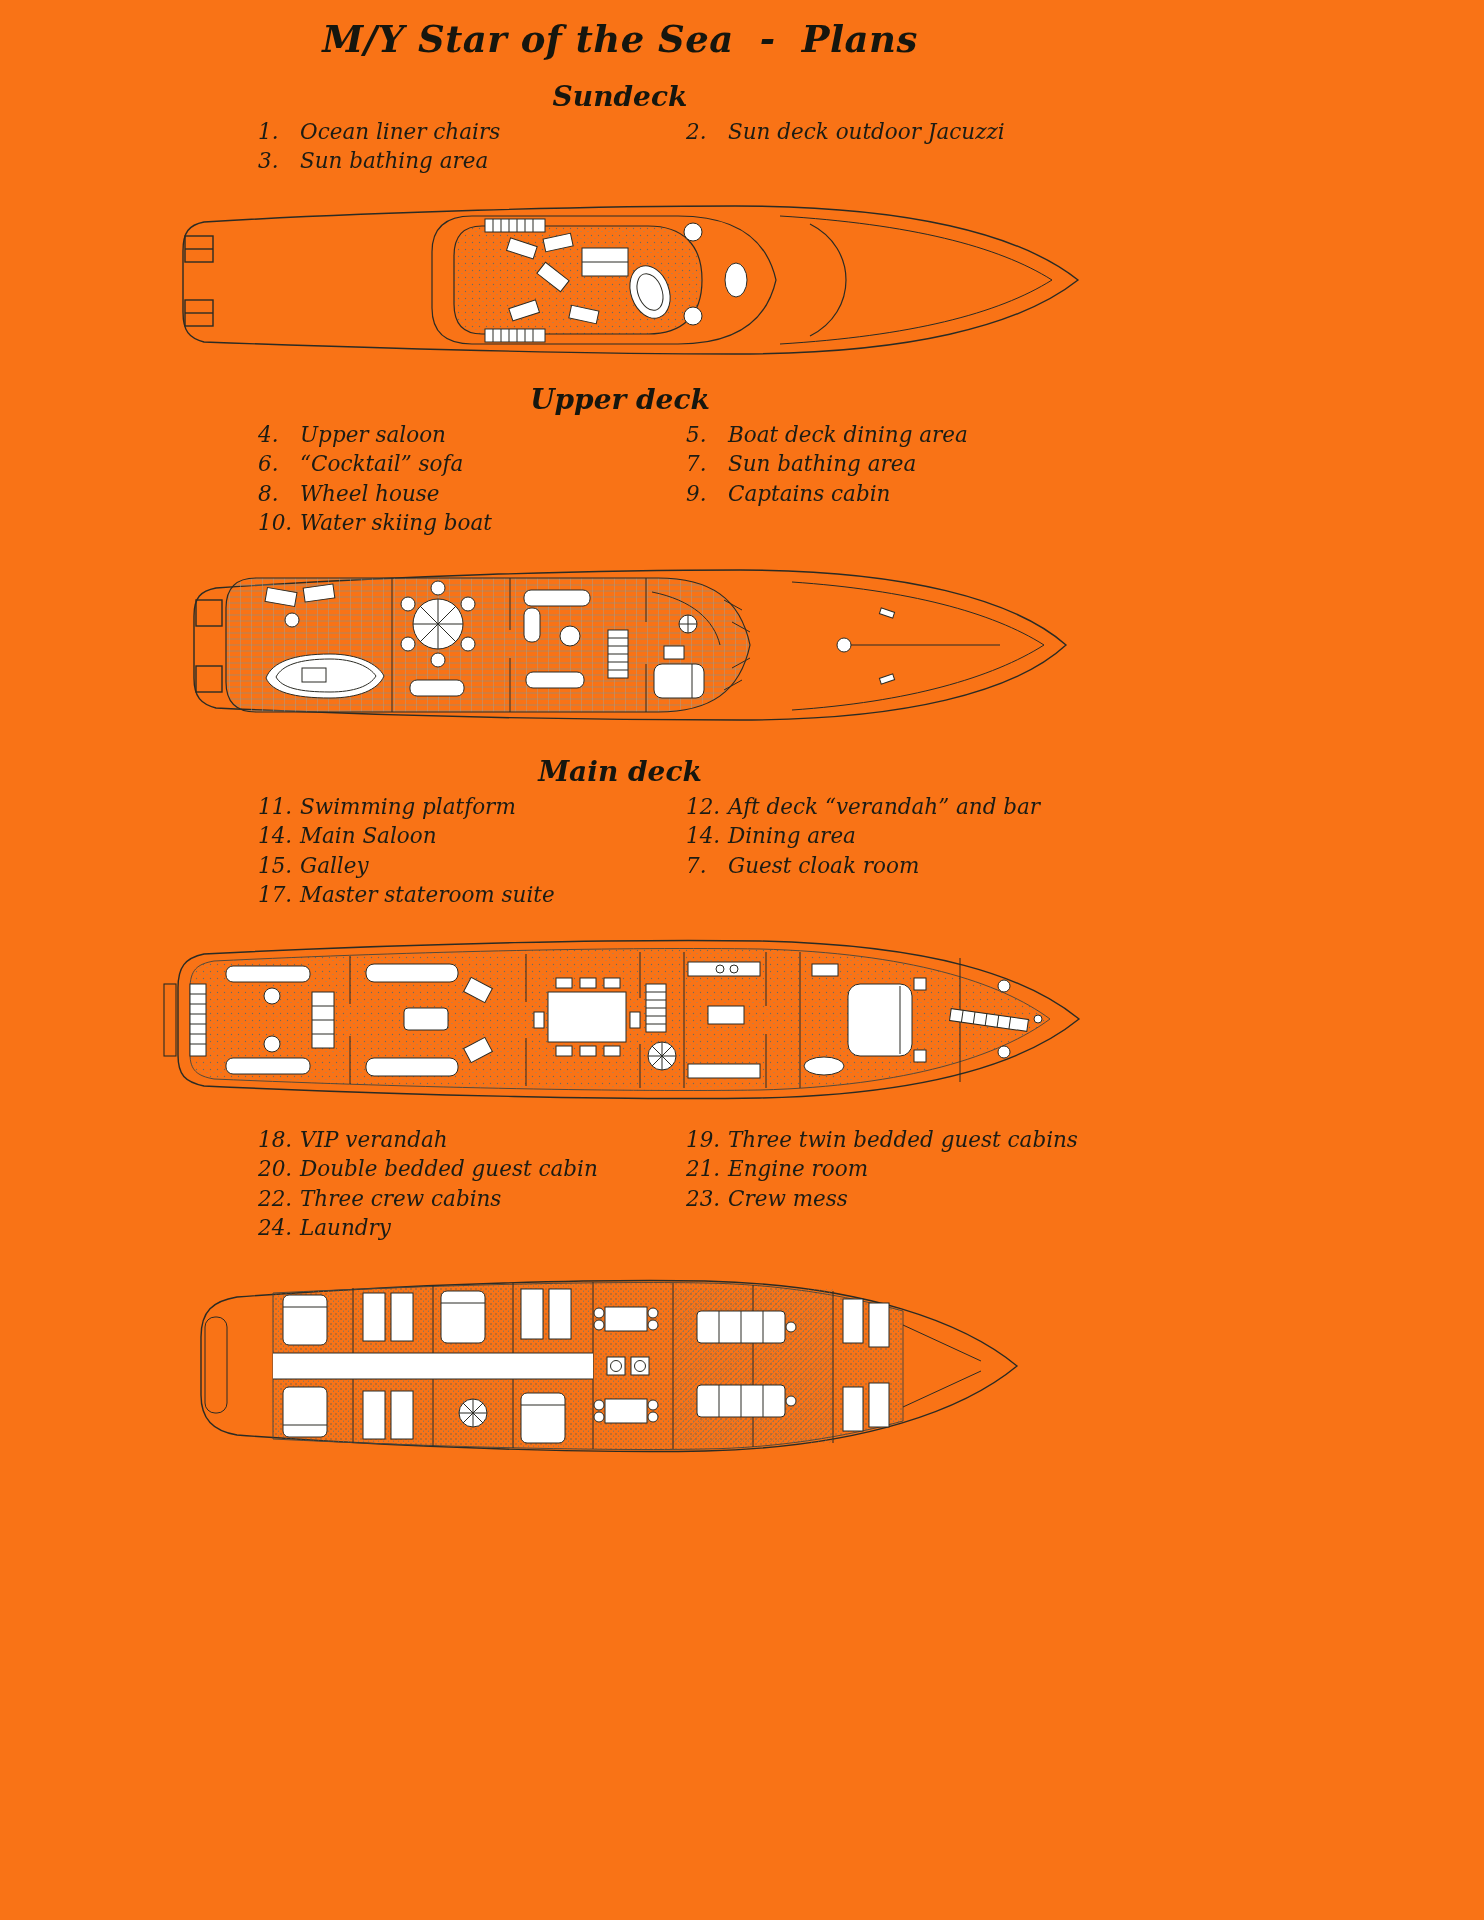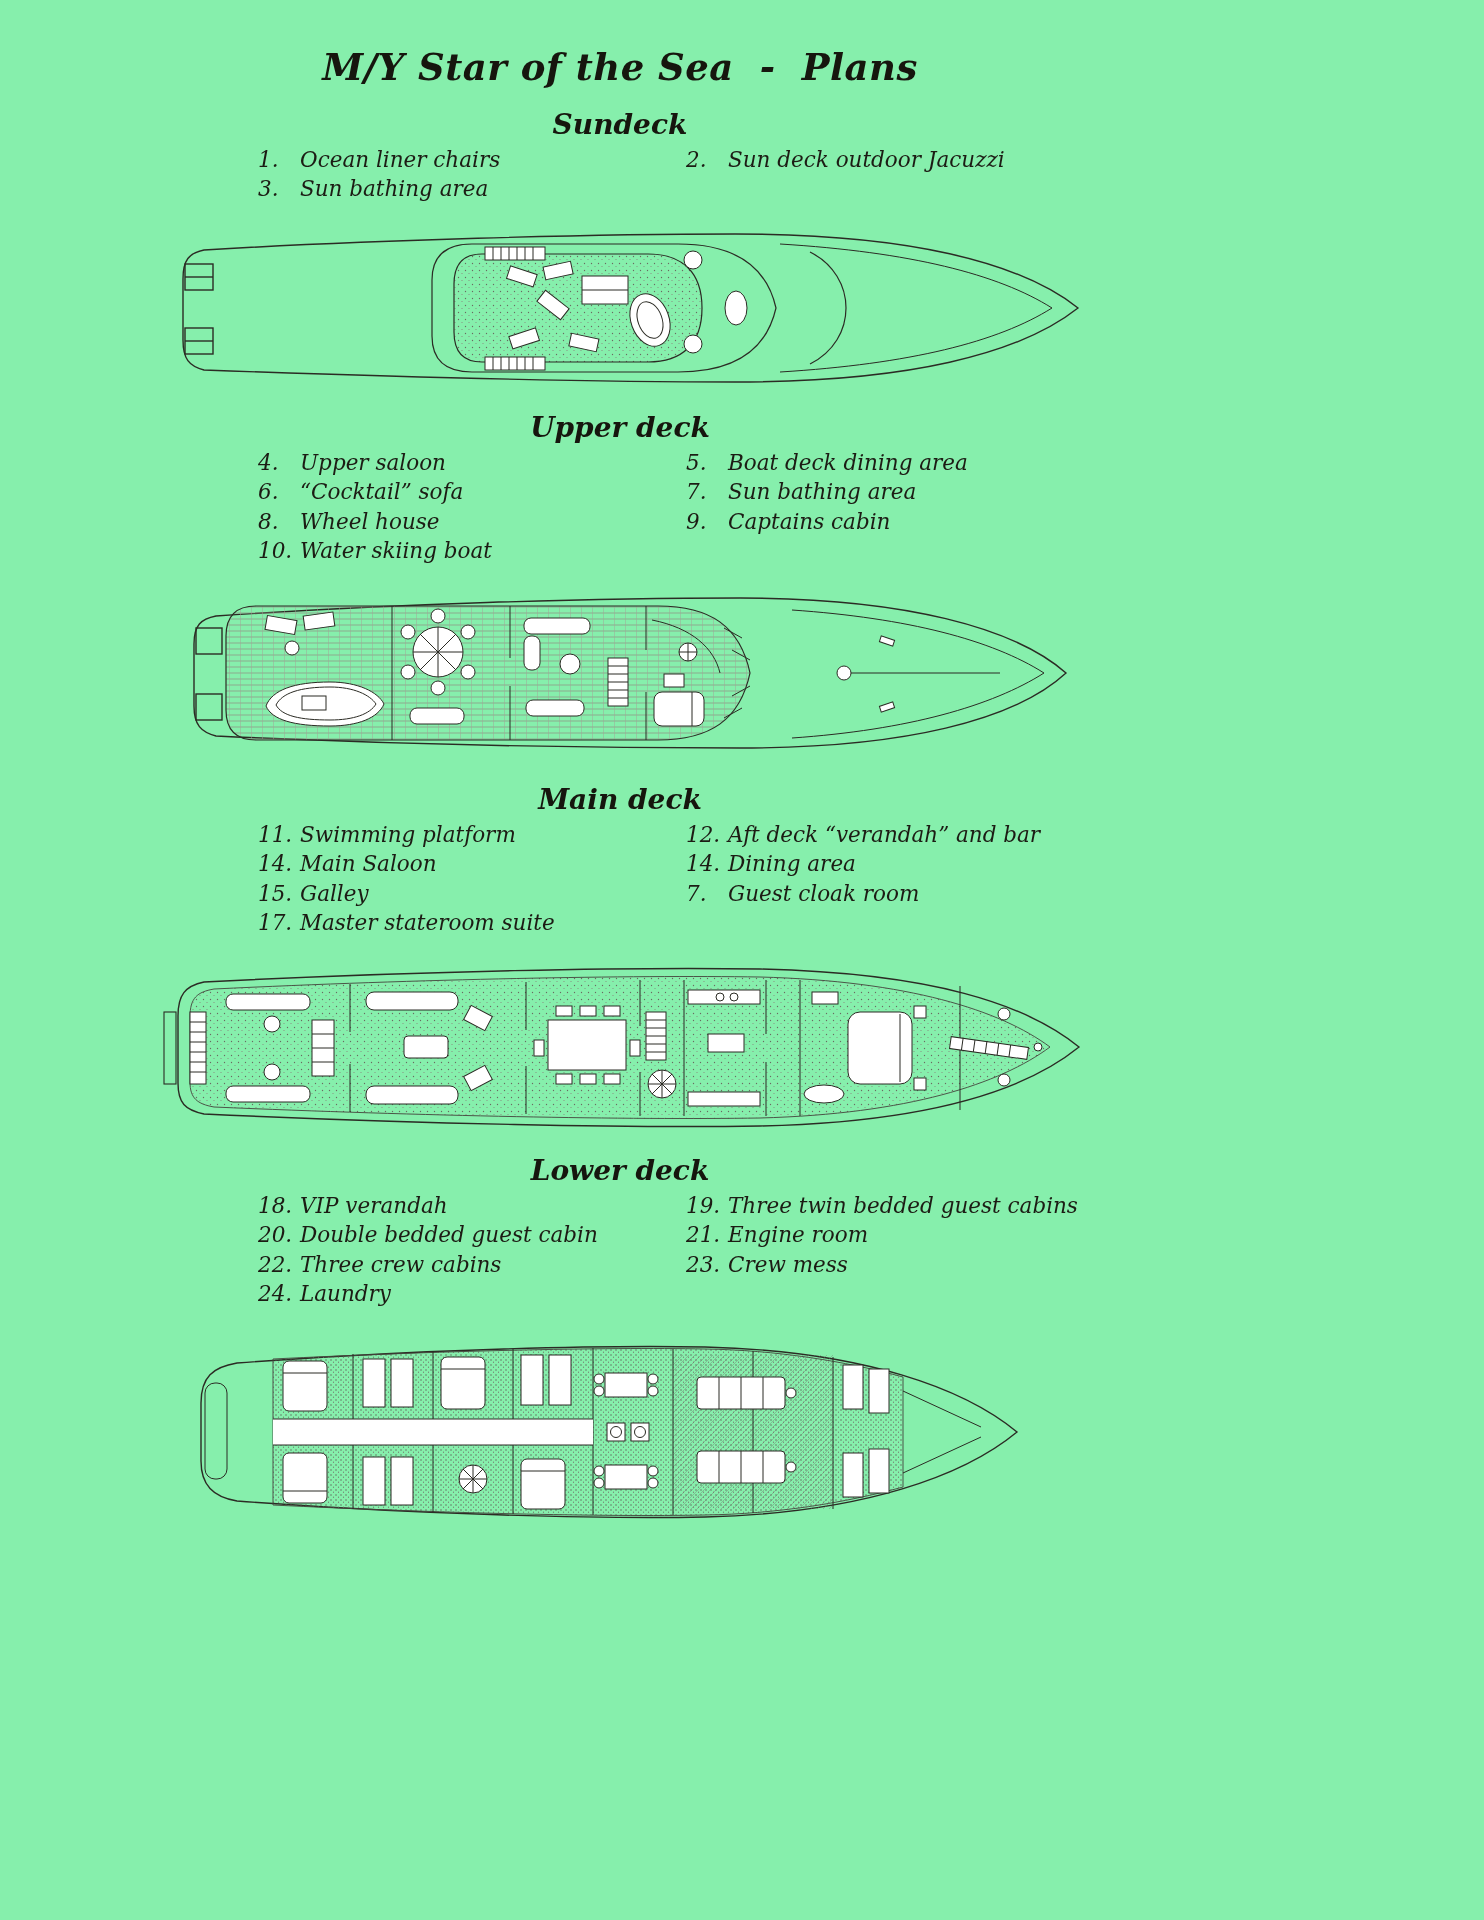--- a/index.html
+++ b/index.html
@@ -5,23 +5,23 @@
   * { margin:0; padding:0; box-sizing:border-box; }
   html,body { background:#ffffff; }
   body {
     font-family:"DejaVu Serif","Liberation Serif",serif;
     color:#1a1a14;
   }
   .page {
     position:relative;
     width:1484px;
     height:1920px;
-    background:#86efac;
+    background:#f97316;
     overflow:hidden;
-    padding-top:46px;
+    padding-top:18px;
   }
   .content { width:1240px; }
   .doc-title {
     text-align:center;
     font-style:italic;
     font-weight:bold;
     font-size:37px;
     line-height:1.15;
     letter-spacing:0.5px;
     margin-bottom:22px;
@@ -394,21 +394,20 @@
               <line x1="850" y1="86" x2="850" y2="98"></line>
           </g>
           <circle cx="844" cy="58" r="6"></circle>
           <circle cx="844" cy="124" r="6"></circle>
           <circle cx="878" cy="91" r="4"></circle>
         </g>
       </svg>
     </section>
 
     <section>
-      <h2 class="deck-heading">Lower deck</h2>
       <div class="legend">
         <div class="legend-col left">
           <div class="legend-row">
             <span class="num">18.</span>
             <span class="lab">VIP verandah</span>
           </div>
           <div class="legend-row">
             <span class="num">20.</span>
             <span class="lab">Double bedded guest cabin</span>
           </div>

